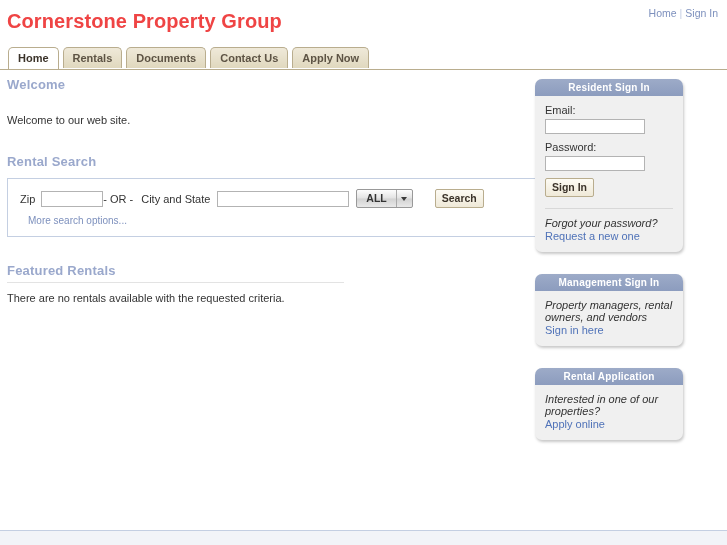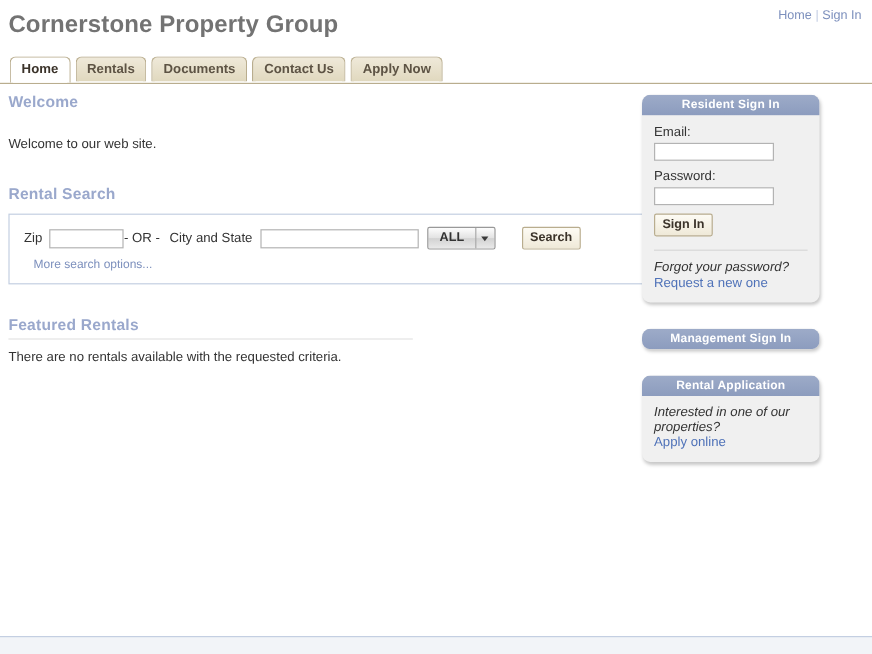--- a/index.html
+++ b/index.html
@@ -26,21 +26,21 @@
   .header {
     position: relative;
     height: 44px;
   }
   .logo {
     position: absolute;
     left: 7px;
     top: 10px;
     font-size: 20px;
     font-weight: bold;
-    color: #737373;
+    color: #ef4444;
     letter-spacing: 0.1px;
     white-space: nowrap;
   }
   .header-links {
     position: absolute;
     right: 9px;
     top: 7px;
     font-size: 10.5px;
     color: #8d9ec4;
     white-space: nowrap;
@@ -367,20 +367,24 @@
         <input class="panel-input" type="password" value="" style="">
         <button class="beige-btn" style="margin-left:0;" type="button">Sign In</button>
         <hr class="panel-divider">
         <p>Forgot your password?</p>
         <a class="panel-link" href="#">Request a new one</a>
       </div>
     </div>
 
     <div class="panel">
       <div class="panel-head">Management Sign In</div>
+      <div class="panel-body">
+        <p>Property managers, rental owners, and vendors</p>
+        <a class="panel-link" href="#">Sign in here</a>
+      </div>
     </div>
 
     <div class="panel">
       <div class="panel-head">Rental Application</div>
       <div class="panel-body">
         <p>Interested in one of our properties?</p>
         <a class="panel-link" href="#">Apply online</a>
       </div>
     </div>
 

